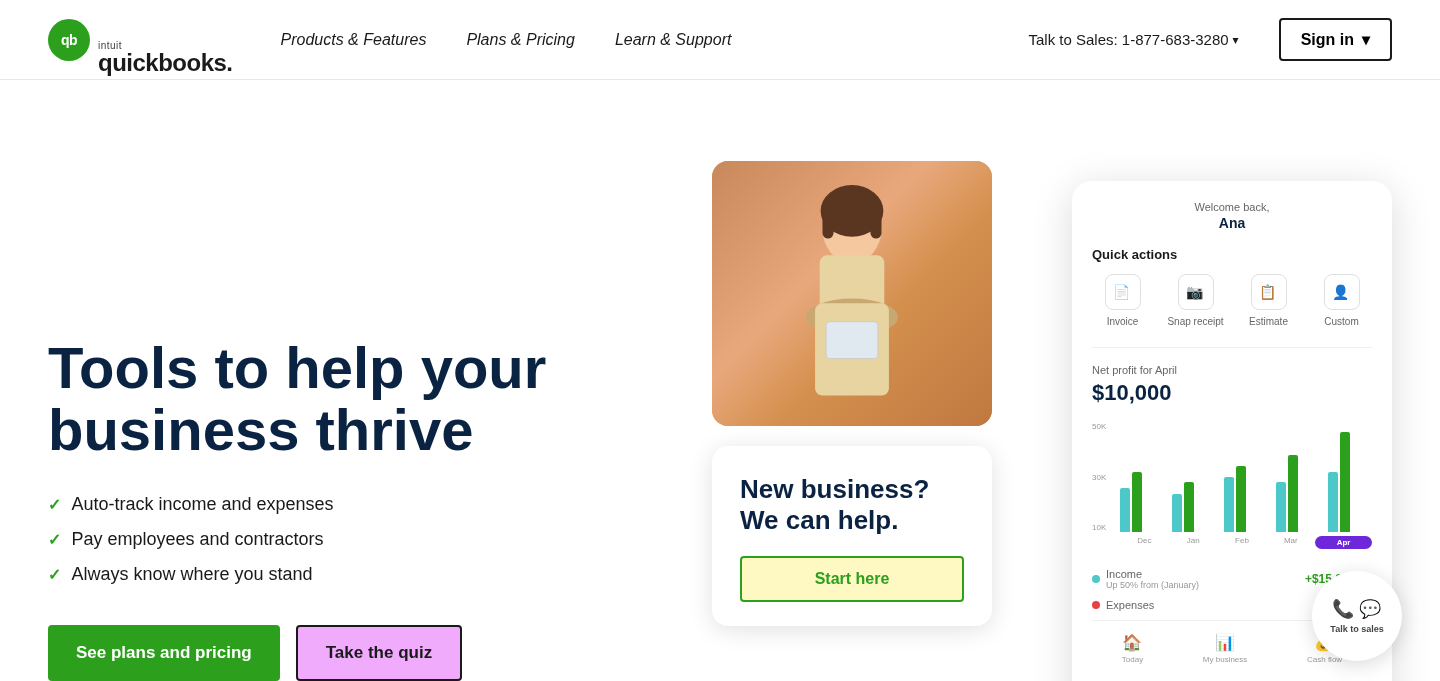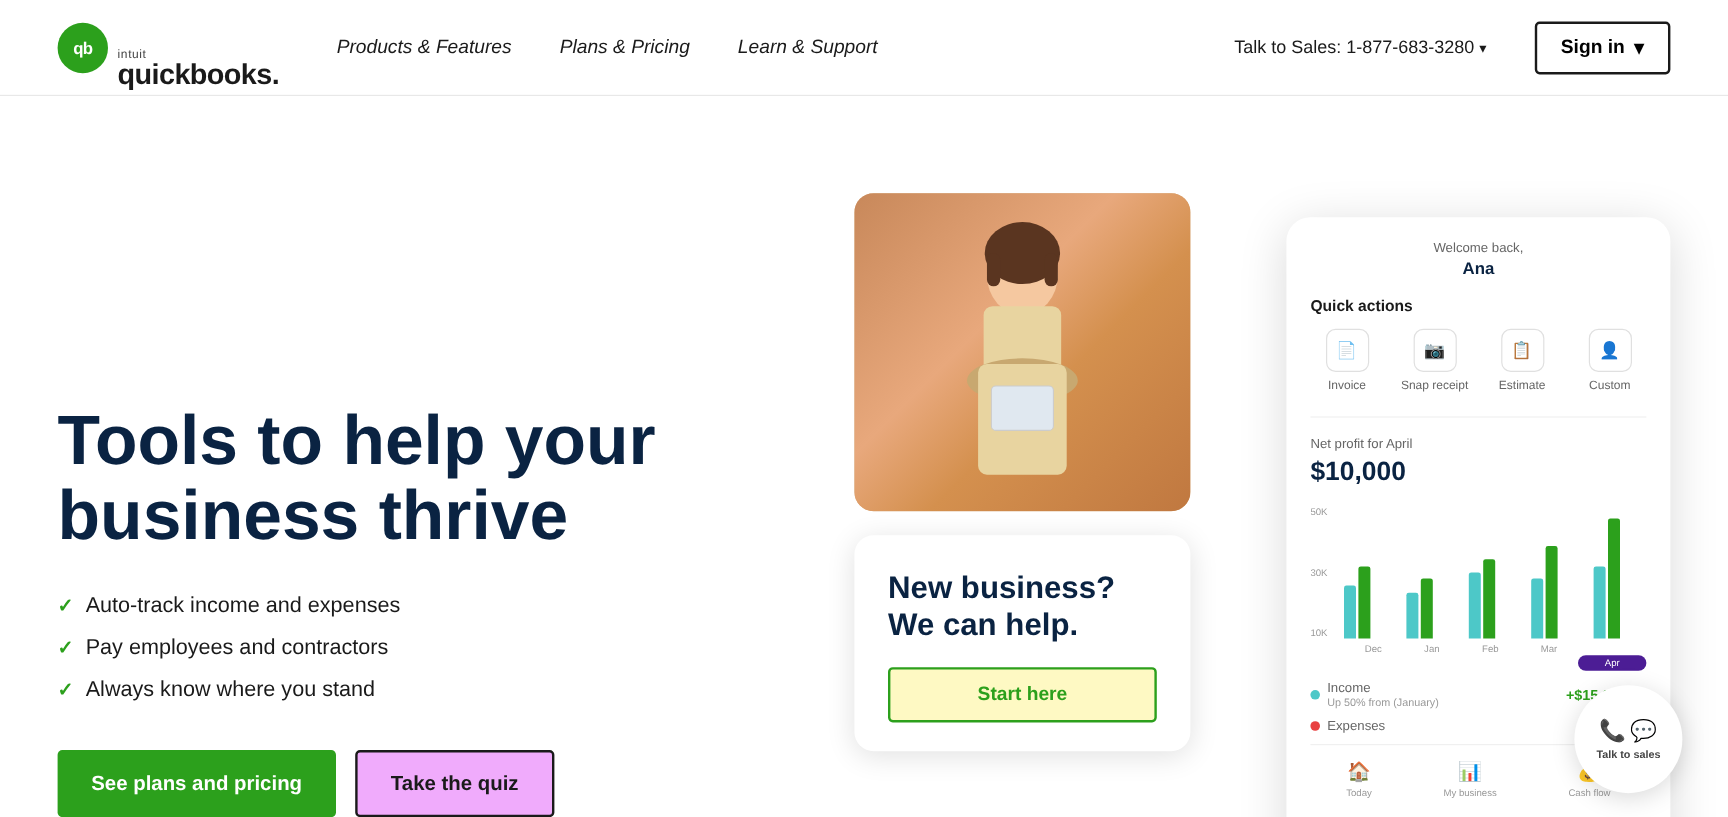--- a/index.html
+++ b/index.html
@@ -105,21 +105,21 @@
     .chart-area { height: 130px; margin-bottom: 16px; position: relative; }
     .chart-y-labels { position: absolute; left: 0; top: 0; height: 110px; display: flex; flex-direction: column; justify-content: space-between; }
     .chart-y-label { font-size: 8px; color: #999; }
     .chart-bars { display: flex; align-items: flex-end; gap: 8px; height: 110px; padding-left: 28px; }
     .bar-group { display: flex; gap: 2px; align-items: flex-end; flex: 1; }
     .bar { border-radius: 2px 2px 0 0; width: 10px; }
     .bar-teal { background: #4dc8c8; }
     .bar-green { background: #2ca01c; }
     .chart-x-labels { display: flex; justify-content: space-between; padding-left: 28px; padding-top: 4px; }
     .chart-x-label { font-size: 8px; color: #999; flex: 1; text-align: center; }
-    .chart-x-label.active { background: #4c1d95; color: #fff; border-radius: 8px; padding: 2px 4px; font-weight: 400; margin-top: 10px; }
+    .chart-x-label.active { background: #6d28d9; color: #fff; border-radius: 8px; padding: 2px 4px; font-weight: 700; }
 
     .income-row, .expense-row { display: flex; align-items: center; justify-content: space-between; margin-bottom: 8px; }
     .legend-dot { width: 8px; height: 8px; border-radius: 50%; margin-right: 6px; }
     .legend-dot-teal { background: #4dc8c8; }
     .legend-dot-red { background: #e84040; }
     .legend-label { font-size: 11px; color: #666; display: flex; align-items: center; }
     .legend-sub { font-size: 9px; color: #999; display: block; }
     .income-value { font-size: 12px; font-weight: 700; color: #2ca01c; }
     .expense-value { font-size: 12px; font-weight: 700; color: #e84040; }
 

